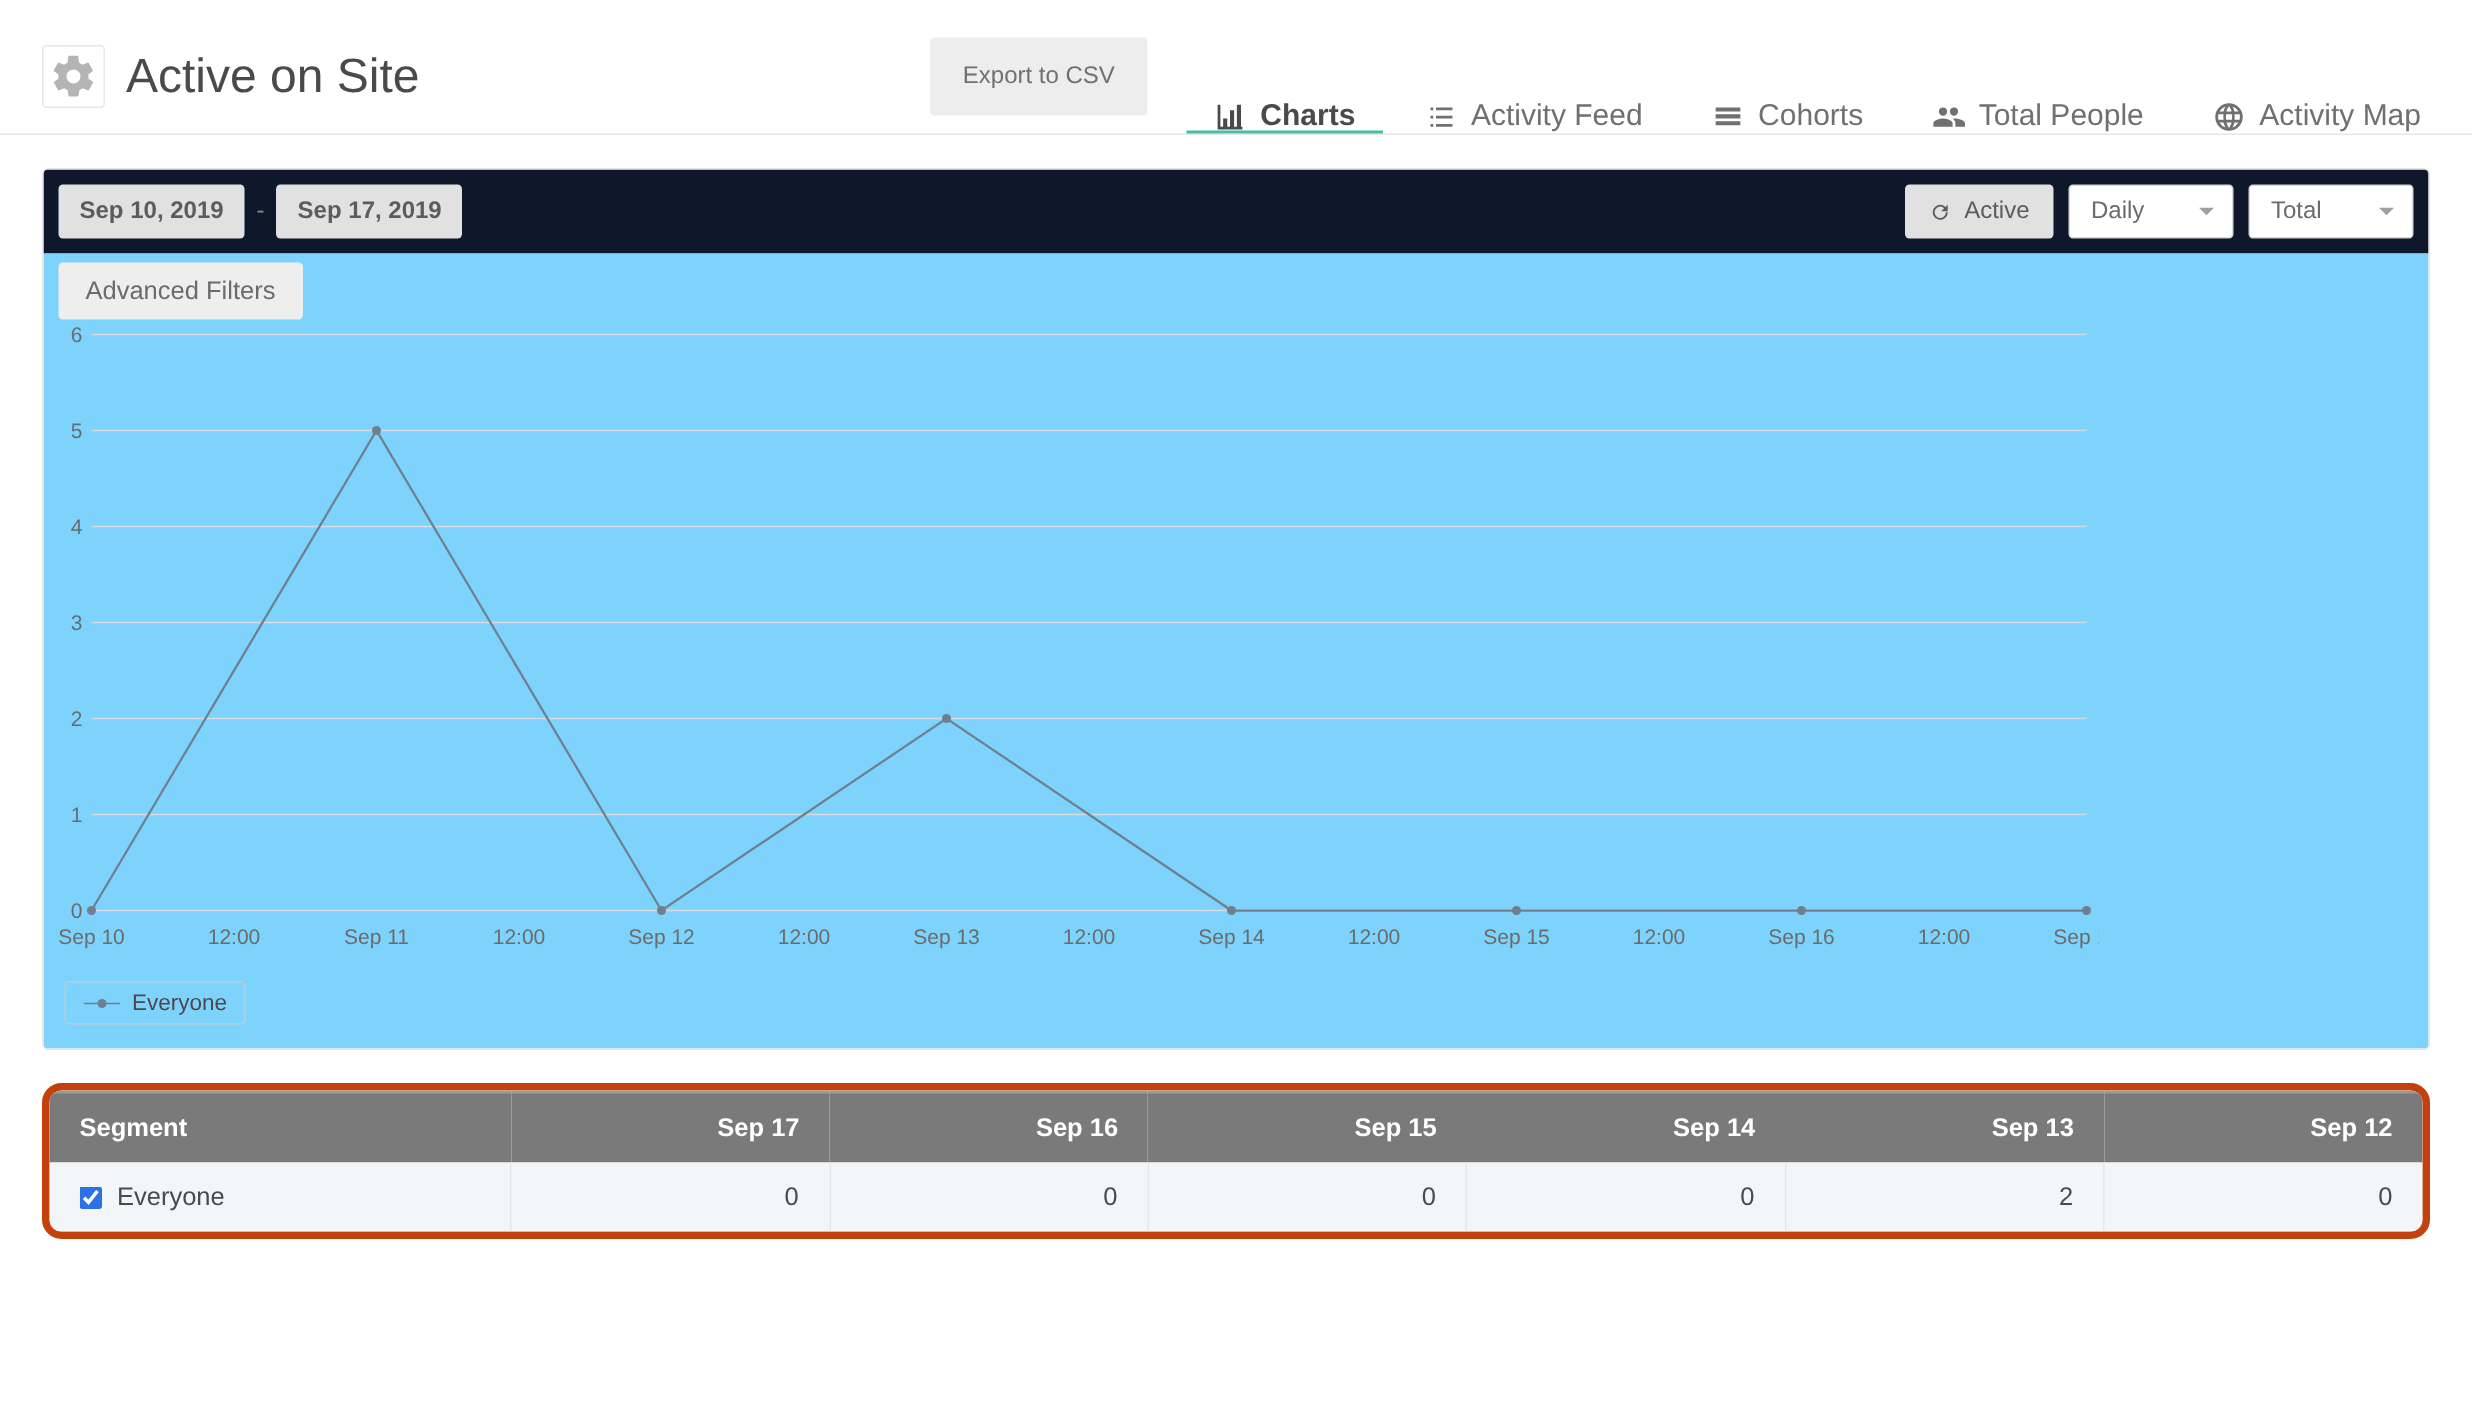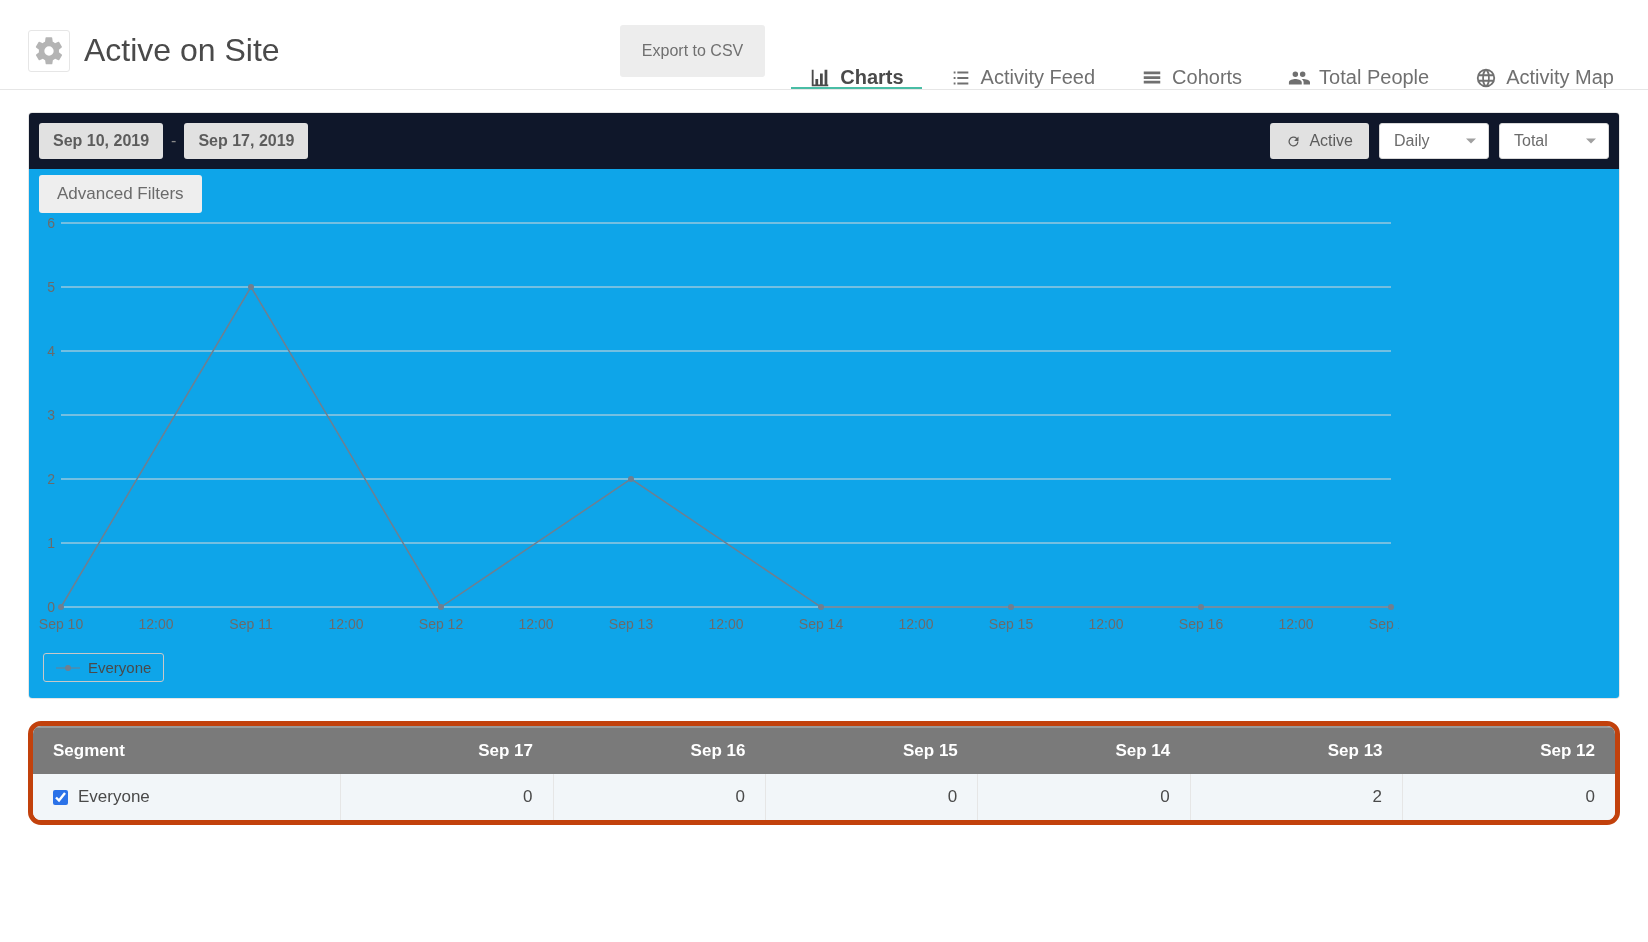--- a/index.html
+++ b/index.html
@@ -120,21 +120,21 @@
     right: 12px; top: 50%;
     width: 0; height: 0;
     border-left: 5px solid transparent;
     border-right: 5px solid transparent;
     border-top: 5px solid #a0a0a0;
     transform: translateY(-50%);
   }
 
   .chart-area {
     padding: 6px 26px 16px 10px;
-    background: #0ea5e9;
+    background: #7dd3fc;
   }
   .adv-filters-btn {
     background: #eeeeee;
     border: none;
     color: #6b6b6b;
     font-size: 17px;
     padding: 9px 18px;
     border-radius: 3px;
     cursor: pointer;
     display: inline-block;

